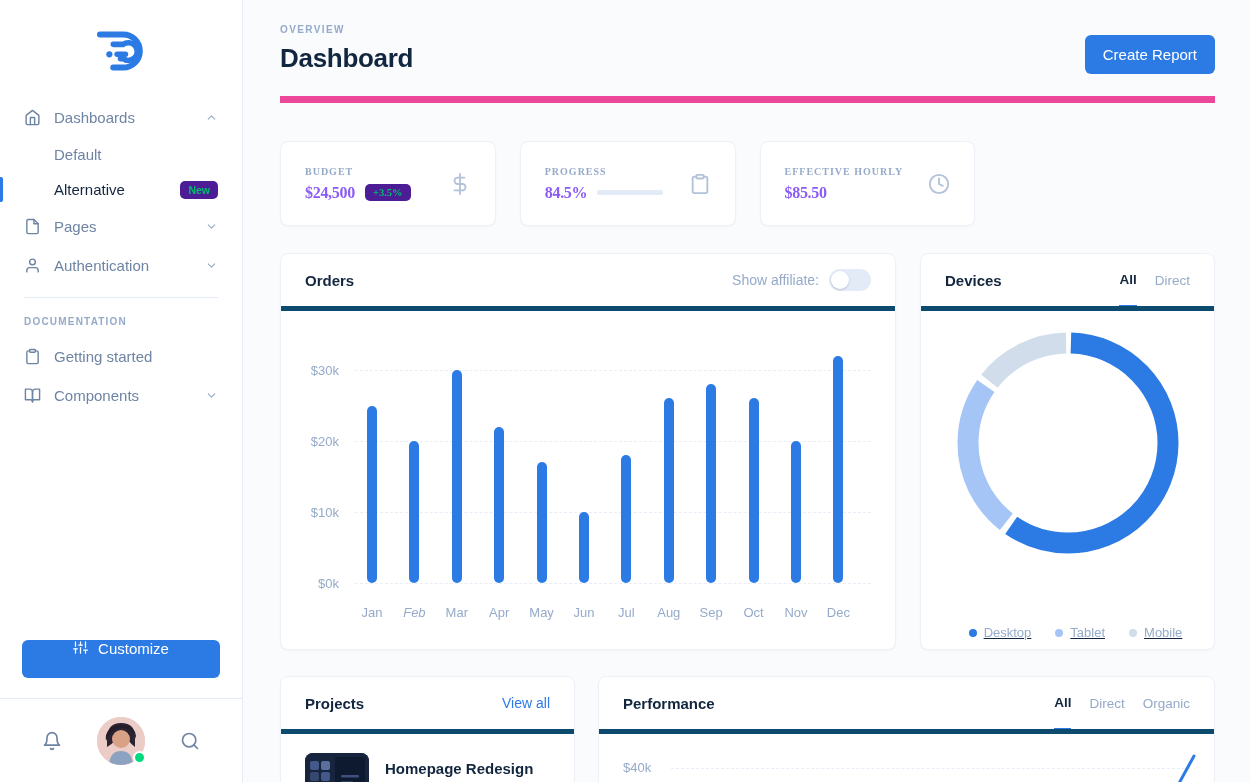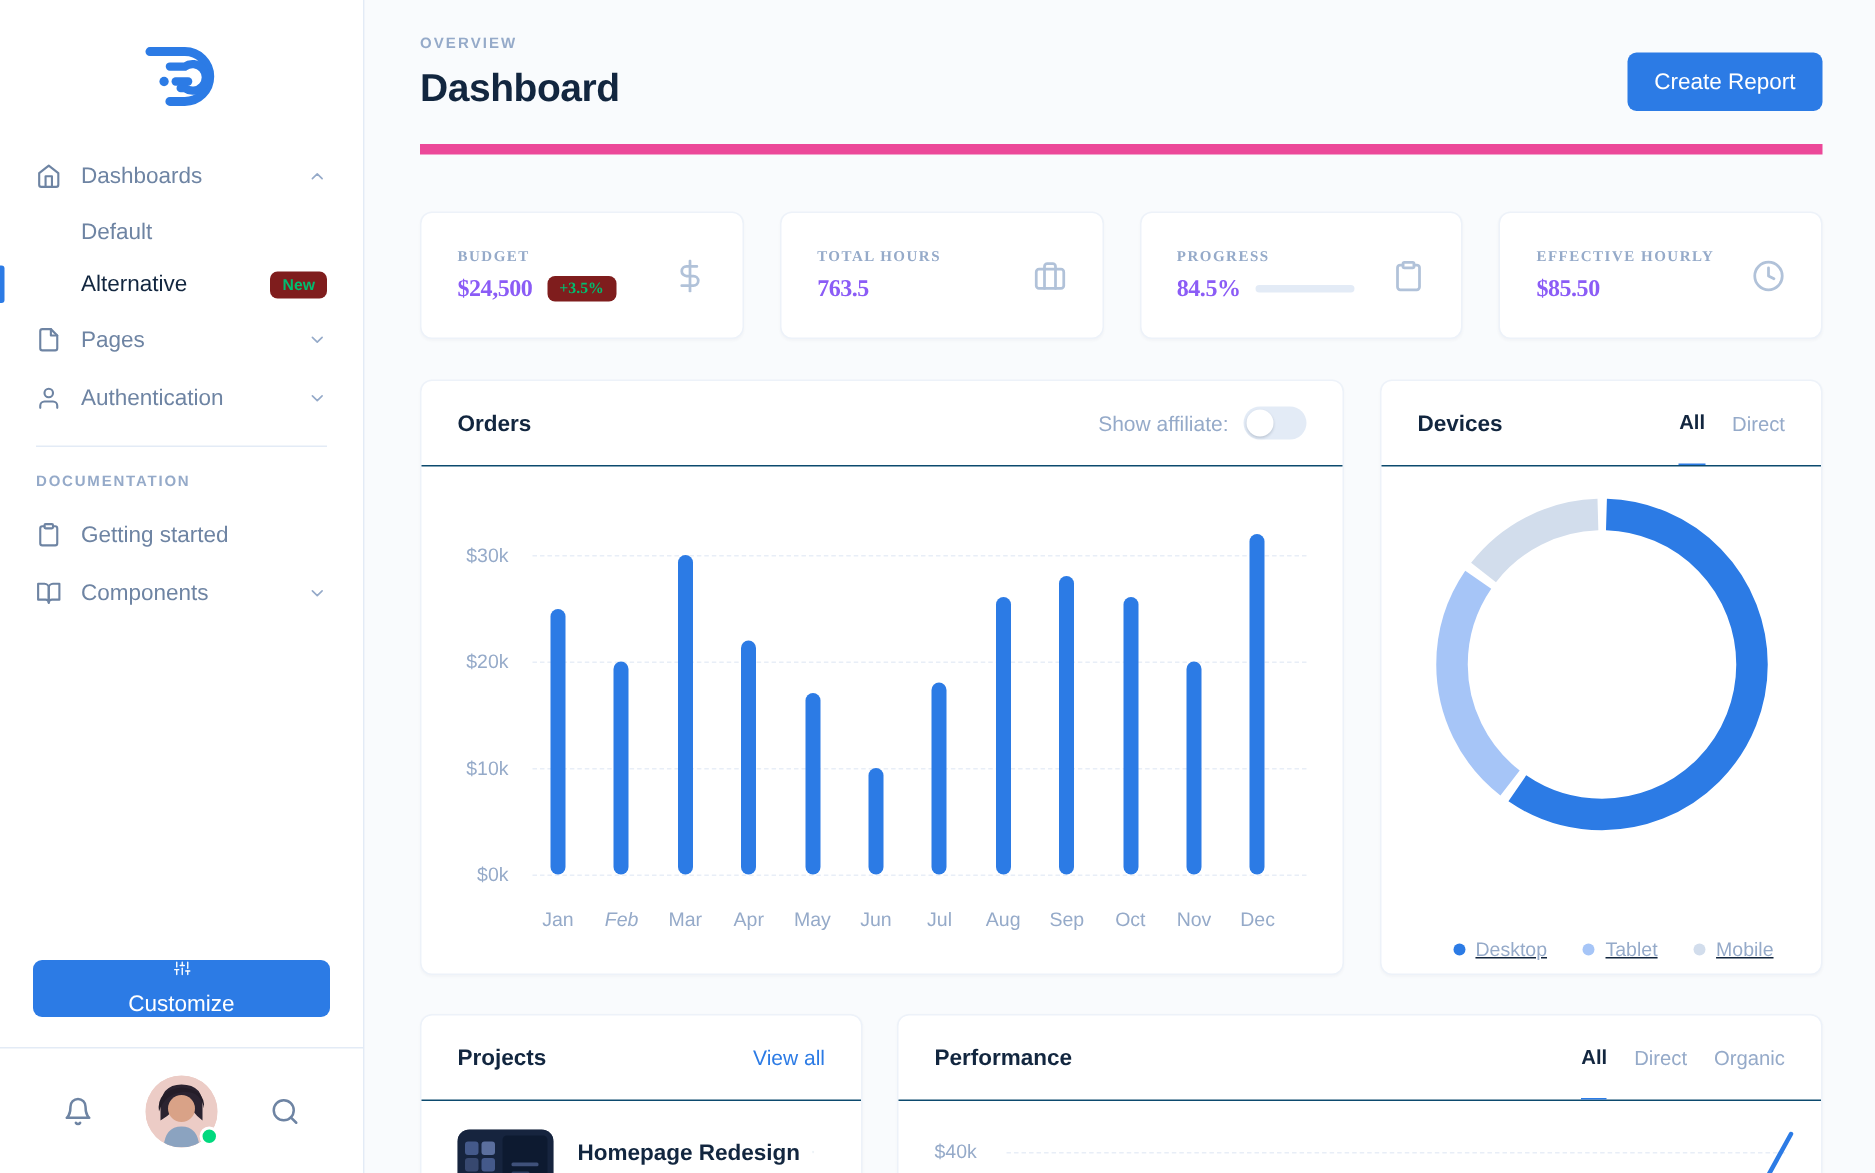--- a/index.html
+++ b/index.html
@@ -21,33 +21,33 @@
   .nav-item {
     position:relative; display:flex; align-items:center; height:39px;
     padding:0 24px; color:#6e84a3; font-size:15px; cursor:pointer;
   }
   .nav-item .nicon { width:17px; height:17px; margin-right:13px; color:#6e84a3; }
   .nav-item .chev { margin-left:auto; width:13px; height:13px; color:#95aac9; }
   .nav-sub { display:flex; align-items:center; height:35px; padding:0 24px 0 54px;
     color:#6e84a3; font-size:15px; cursor:pointer; position:relative; }
   .nav-sub.active { color:#12263f; }
   .active-bar { position:absolute; left:0; top:5px; bottom:5px; width:3px; background:#2c7be5; border-radius:0 2px 2px 0; }
-  .badge-soft { margin-left:auto; background:#7f1d1d; color:#00bd6f; font-size:10.5px;
+  .badge-soft { margin-left:auto; background:#4c1d95; color:#00bd6f; font-size:10.5px;
     font-weight:bold; padding:3px 8px; border-radius:5px; }
   .badge-solid { margin-left:auto; background:#2c7be5; color:#fff; font-size:10.5px;
     font-weight:bold; padding:3px 8px; border-radius:9px; }
   .side-divider { border-top:1px solid #e3ebf6; margin:12px 24px; }
   .side-heading { padding:6px 24px 10px; font-size:10px; font-weight:bold; letter-spacing:1.2px;
     text-transform:uppercase; color:#95aac9; }
   .customize-wrap { margin-top:auto; padding:0 22px 20px; }
   .btn-primary {
     background:#2c7be5; color:#fff; border:none; border-radius:6px;
     font-family:inherit; font-size:15px; cursor:pointer;
   }
-  .customize-btn { width:100%; height:38px; display:flex; align-items:center; justify-content:center; gap:10px;flex-direction:column; }
+  .customize-btn { width:100%; height:38px; display:flex; align-items:flex-start; justify-content:center; gap:10px; }
   .customize-btn .cicon { width:15px; height:15px; }
   .side-footer {
     border-top:1px solid #e3ebf6; height:84px; display:flex; align-items:center;
     justify-content:space-between; padding:0 42px;
   }
   .footer-icon { width:20px; height:20px; color:#6e84a3; cursor:pointer; }
   .avatar-wrap { position:relative; width:48px; height:48px; cursor:pointer; }
   .avatar-img { width:48px; height:48px; border-radius:50%; overflow:hidden; background:#eccfc9; }
   .status-dot { position:absolute; right:-1px; bottom:1px; width:13px; height:13px;
     background:#00d97e; border:2px solid #fff; border-radius:50%; }
@@ -74,21 +74,21 @@
   .stat-value { font-size:16px; font-weight:bold; letter-spacing:-0.3px; color:#8b5cf6; }
   .stat-icon { margin-left:auto; width:22px; height:22px; color:#b1c2d9; }
   .progress-track { width:66px; height:5px; background:#e3ebf6; border-radius:3px; overflow:hidden; }
   .progress-fill { height:100%; background:#2c7be5; border-radius:3px; }
 
   
   .charts-row { display:grid; grid-template-columns:616px 295px; gap:24px; margin-top:27px; }
   .bottom-row { display:grid; grid-template-columns:295px 1fr; gap:23px; margin-top:26px; }
   .card-header {
     height:57px; padding:0 24px; display:flex; align-items:center;
-    justify-content:space-between; border-bottom:1px solid #0c4a6e;
+    justify-content:space-between; border-bottom:5px solid #0c4a6e;
   }
   .card-title { font-size:15px; font-weight:bold; color:#12263f; }
   .card-tabs { display:flex; gap:18px; height:100%; }
   .card-tab { display:flex; align-items:center; font-size:13.5px; color:#95aac9; cursor:pointer; height:100%; }
   .card-tab.active { color:#12263f; font-weight:bold; border-bottom:1px solid #2c7be5; margin-bottom:-1px; }
   .header-right { display:flex; align-items:center; height:100%; }
 
   
   .toggle-label { font-size:14px; color:#95aac9; margin-right:10px; }
   .toggle { width:42px; height:22px; border-radius:11px; background:#e3ebf6; position:relative; cursor:pointer; }
@@ -259,32 +259,20 @@
           <span class="stat-value">$24,500</span>
           <span class="badge-soft" style="margin-left:0;">+3.5%</span>
         </div>
       </div>
       <svg class="feather stat-icon" viewBox="0 0 24 24" stroke-width="1.7">
         <line x1="12" y1="1" x2="12" y2="23"></line>
           <path d="M17 5H9.5a3.5 3.5 0 0 0 0 7h5a3.5 3.5 0 0 1 0 7H6"></path>
       </svg>
     </div>
 
-    <div class="card stat-card">
-      <div>
-        <div class="stat-label">Total hours</div>
-        <div class="stat-value-row">
-          <span class="stat-value">763.5</span>
-        </div>
-      </div>
-      <svg class="feather stat-icon" viewBox="0 0 24 24" stroke-width="1.7">
-        <rect x="2" y="7" width="20" height="14" rx="2"></rect>
-          <path d="M16 21V5a2 2 0 0 0-2-2h-4a2 2 0 0 0-2 2v16"></path>
-      </svg>
-    </div>
 
     <div class="card stat-card">
       <div style="flex:1;">
         <div class="stat-label">Progress</div>
         <div class="stat-value-row">
           <span class="stat-value">84.5%</span>
           <span class="progress-track"><span class="progress-fill" id="progress-fill" style="width: 84.5%;"></span></span>
         </div>
       </div>
       <svg class="feather stat-icon" viewBox="0 0 24 24" stroke-width="1.7">

